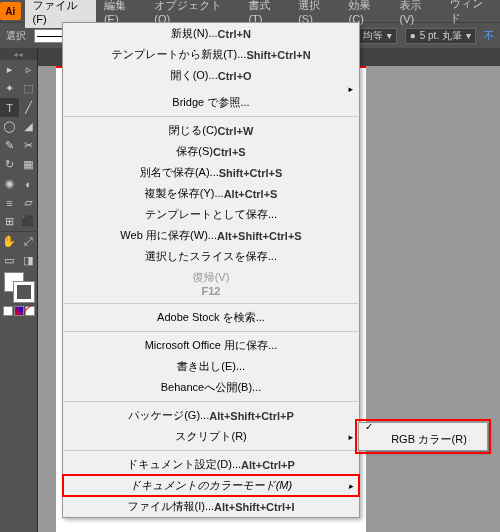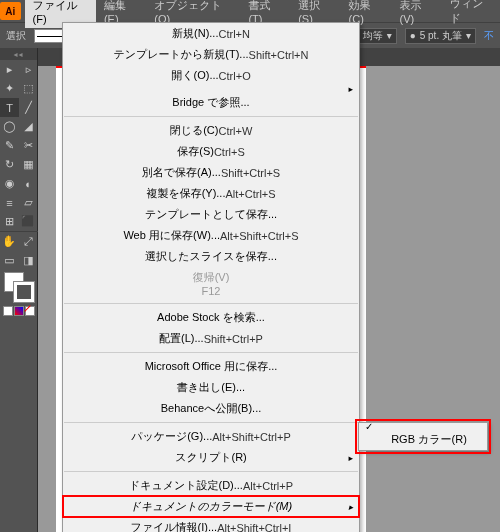--- a/index.html
+++ b/index.html
@@ -32,21 +32,21 @@
   .swatch-fill { position: absolute; left: 4px; top: 2px; width: 20px; height: 20px; background: #fff; border: 1px solid #888; }
   .swatch-stroke { position: absolute; left: 14px; top: 12px; width: 20px; height: 20px; background: #535353; border: 3px solid #fff; outline: 1px solid #888; }
   .color-modes { grid-column: 1 / -1; display: flex; justify-content: space-around; padding: 2px; }
   .color-mode { width: 10px; height: 10px; border: 1px solid #888; }
   
   .dropdown-menu { position: absolute; left: 62px; top: 22px; width: 298px; background: #f0f0f0; border: 1px solid #999; box-shadow: 2px 2px 4px rgba(0,0,0,0.3); }
   .menu-item { display: flex; justify-content: center; align-items: center; padding: 3px 22px 3px 22px; font-size: 11px; color: #000; cursor: default; position: relative; }
   .menu-item.disabled { color: #999; flex-direction: column; }
   .menu-item.highlighted { outline: 2px solid #ff0000; outline-offset: -1px; font-style: italic; }
   .menu-item .arrow { position: absolute; right: 6px; font-size: 9px; }
-  .menu-shortcut { color: #333; font-size: 11px; }
+  .menu-shortcut { color: #333; font-size: 11px; font-weight: bold; }
   .menu-item.disabled .menu-shortcut { color: #999; }
   .menu-sep { height: 1px; background: #ccc; margin: 3px 1px; }
   
   .submenu { position: absolute; left: 358px; top: 422px; width: 130px; background: #f0f0f0; border: 1px solid #999; box-shadow: 2px 2px 4px rgba(0,0,0,0.3); outline: 2px solid #ff0000; outline-offset: 1px; }
   .submenu .menu-item { padding: 3px 10px 3px 22px; }
   .check { position: absolute; left: 6px; font-size: 10px; }
 </style>
 </head>
 <body>
 
@@ -173,24 +173,20 @@
       <span>選択したスライスを保存...</span>
     </div>
     <div class="menu-item disabled">
       <span>復帰(V)</span>
       <span class="menu-shortcut">F12</span>
     </div>
     <div class="menu-sep"></div>
     <div class="menu-item">
       <span>Adobe Stock を検索...</span>
     </div>
-    <div class="menu-item">
-      <span>配置(L)...</span>
-      <span class="menu-shortcut">Shift+Ctrl+P</span>
-    </div>
     <div class="menu-sep"></div>
     <div class="menu-item">
       <span>Microsoft Office 用に保存...</span>
     </div>
     <div class="menu-item">
       <span>書き出し(E)...</span>
     </div>
     <div class="menu-item">
       <span>Behanceへ公開(B)...</span>
     </div>

